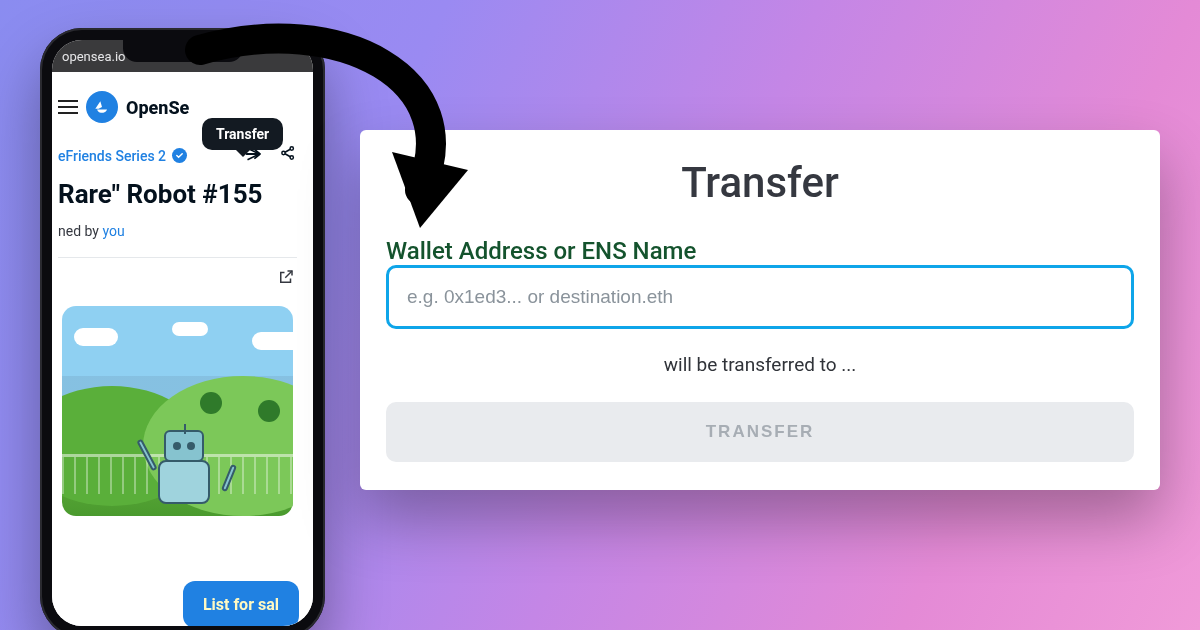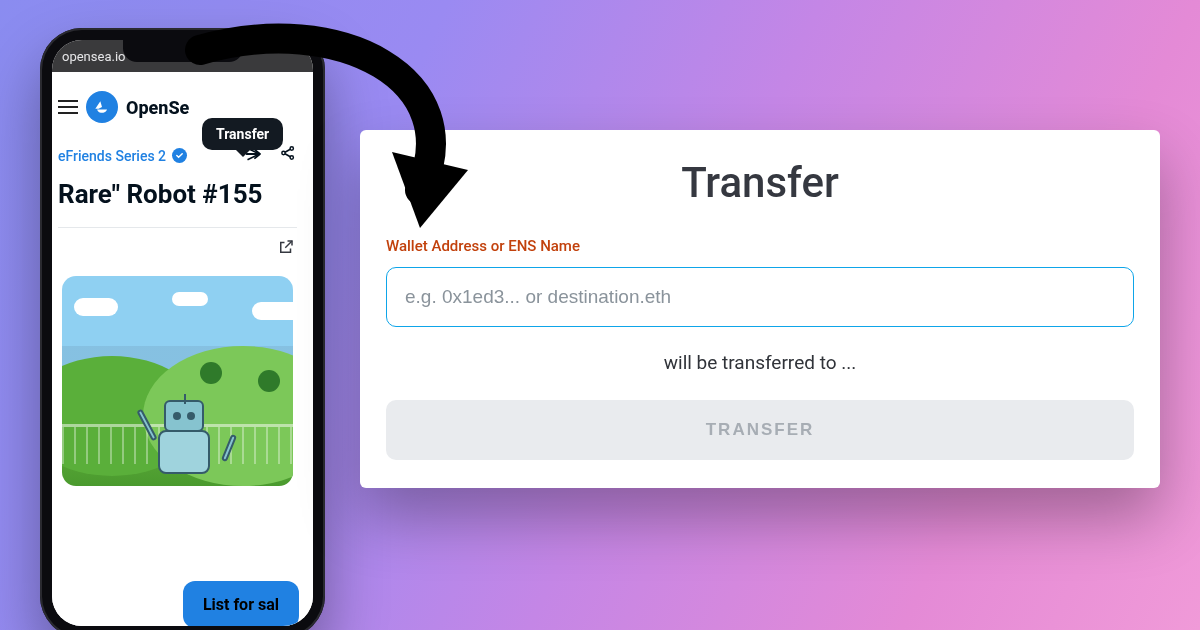--- a/index.html
+++ b/index.html
@@ -118,21 +118,21 @@
   .r-eye.l{ left:7px; } .r-eye.r{ right:7px; }
   .r-ant{ position:absolute; left:18px; top:-8px; width:2px; height:10px; background:#355b6a; }
   .r-body{ position:absolute; left:16px; top:34px; width:52px; height:44px; background:#9fd3dd; border:2px solid #355b6a; border-radius:8px; }
   .r-arm-l{ position:absolute; left:2px; top:12px; width:6px; height:34px; background:#86c3cf; border:2px solid #355b6a; border-radius:5px; transform:rotate(-28deg); }
   .r-arm-r{ position:absolute; right:2px; top:38px; width:6px; height:28px; background:#86c3cf; border:2px solid #355b6a; border-radius:5px; transform:rotate(22deg); }
   .net{ position:absolute; left:0; right:0; top:148px; height:40px;
         background: repeating-linear-gradient(90deg, rgba(255,255,255,.7) 0 2px, transparent 2px 12px);
         border-top:3px solid #ffffff; opacity:.5; }
   .list-btn{
     position:absolute; right:14px; bottom:-2px;
-    background:#2081e2; color:#000000; font-weight:700;
+    background:#2081e2; color:#fef9c3; font-weight:700;
     padding:14px 20px; border-radius:12px; font-size:16px;
   }
 
   
   .arrow-wrap{
     position:absolute; left:160px; top:20px; width:320px; height:230px; z-index:60;
   }
 
   
   .modal{
@@ -142,24 +142,24 @@
     background:#ffffff;
     border-radius:6px;
     box-shadow: 0 30px 60px rgba(0,0,0,0.30);
     padding: 28px 26px 28px;
   }
   .modal-title{
     text-align:center; font-size:42px; color:#353840; font-weight:500;
     font-family: "Segoe UI", Roboto, sans-serif;
     margin-bottom: 30px;
   }
-  .field-label{ font-size:15px; color:#c2410c; margin-bottom:12px; font-weight:500; }
+  .field-label{ font-size:24px; color:#14532d; margin-bottom:0; font-weight:500; }
   .field-input{
     width:100%;
-    border:1px solid #0ea5e9; border-radius:10px;
+    border:3px solid #0ea5e9; border-radius:10px;
     padding:18px 18px; font-size:19px; color:#8a939b;
     outline:none;
     background:#fff;
   }
   .field-input::placeholder{ color:#8a939b; }
   .transfer-note{
     text-align:center; color:#303339; font-size:19px;
     margin: 24px 0 26px;
   }
   .transfer-btn{
@@ -226,20 +226,23 @@
                   <circle cx="17" cy="18" r="2.2"></circle>
                 <line x1="8" y1="11" x2="15" y2="7"></line>
                   <line x1="8" y1="13" x2="15" y2="17"></line>
               </svg>
             </span>
           </div>
         </div>
 
         <div class="nft-title">Rare" Robot #155</div>
 
+        <div class="owned-row">
+          <span>ned by </span><a href="#">you</a>
+        </div>
 
         <div class="divider"></div>
 
         <div class="ext-row">
           <span>
             <svg width="18" height="18" viewBox="0 0 24 24" fill="none" stroke="#353840" stroke-width="2">
               <path d="M14 4 H20 V10"></path>
                 <path d="M20 4 L11 13"></path>
               <path d="M18 14 V19 H5 V6 H10"></path>
             </svg>

